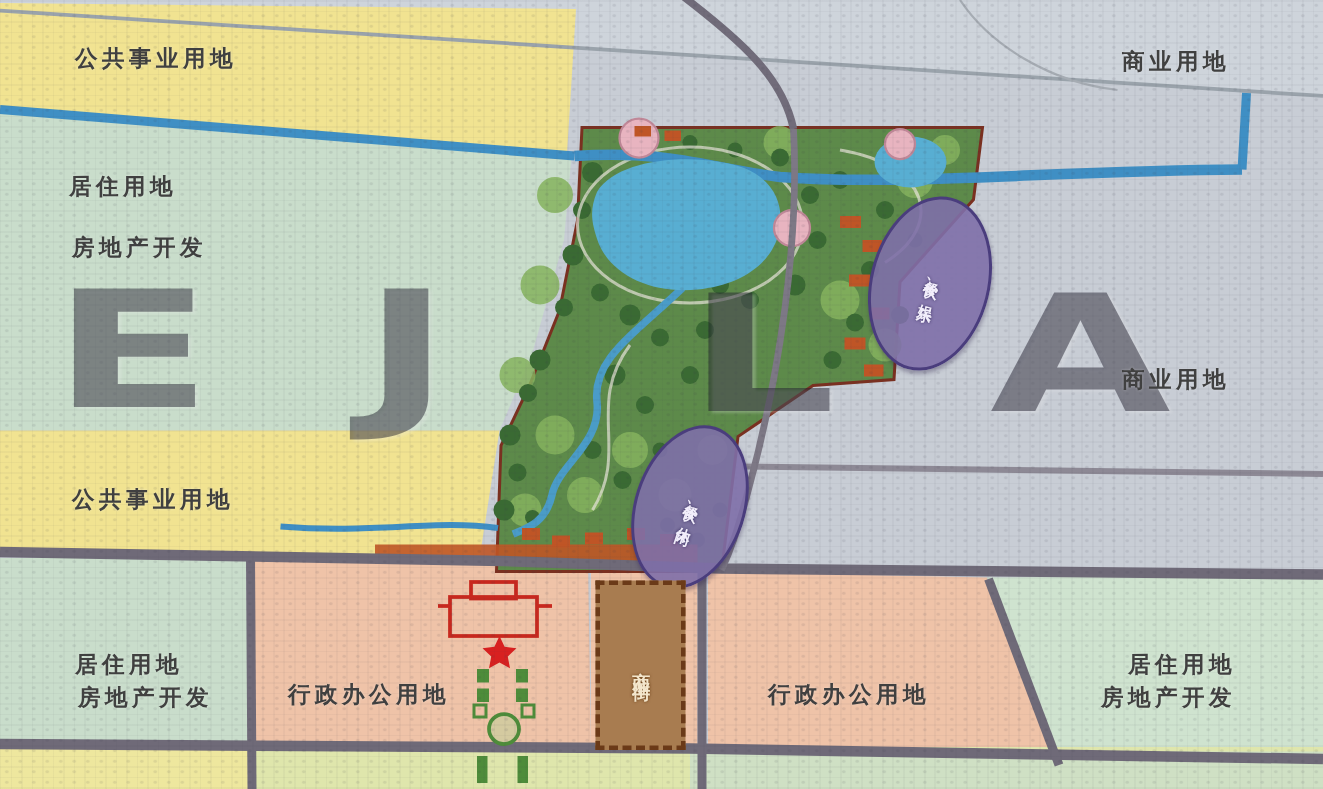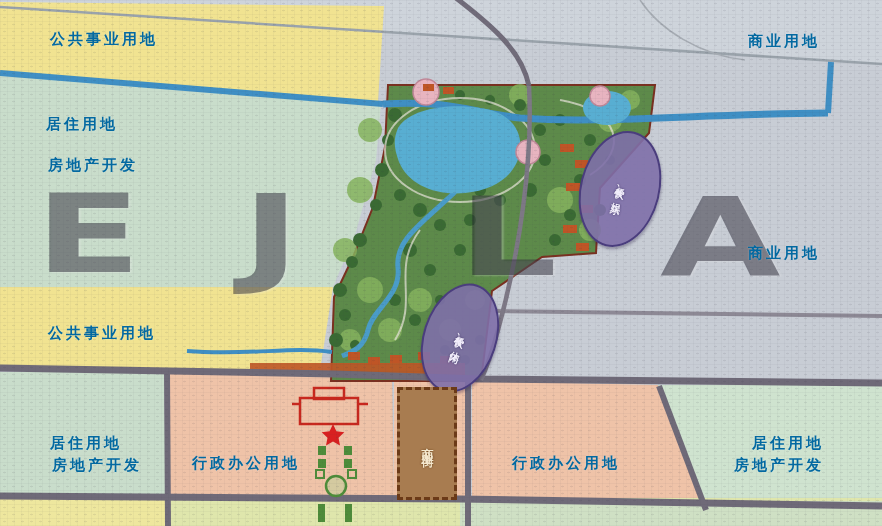--- a/index.html
+++ b/index.html
@@ -12,21 +12,21 @@
   
   .texture{
     position:absolute;inset:0;pointer-events:none;
     background-image:
       radial-gradient(rgba(50,50,65,.10) 1px, transparent 1.4px),
       repeating-linear-gradient(0deg, rgba(60,60,75,.045) 0 1px, transparent 1px 7px),
       repeating-linear-gradient(90deg, rgba(60,60,75,.045) 0 1px, transparent 1px 7px);
     background-size:9px 7px,auto,auto;
   }
   .label{
-    position:absolute;font-size:15px;font-weight:bold;color:#0369a1;
+    position:absolute;font-size:15px;font-weight:bold;color:#404040;
     letter-spacing:3px;white-space:nowrap;text-shadow:0 0 2px rgba(255,255,255,.35);
   }
   .wm{
     position:absolute;font-size:132px;font-weight:bold;line-height:1;
     color:rgba(28,26,40,.47);transform:scaleX(1.18) scaleY(.82);
     transform-origin:left top;letter-spacing:0;
     text-shadow:2px 2px 2px rgba(240,240,240,.25);
   }
   .callout-ellipse{
     position:absolute;border-radius:50%;

